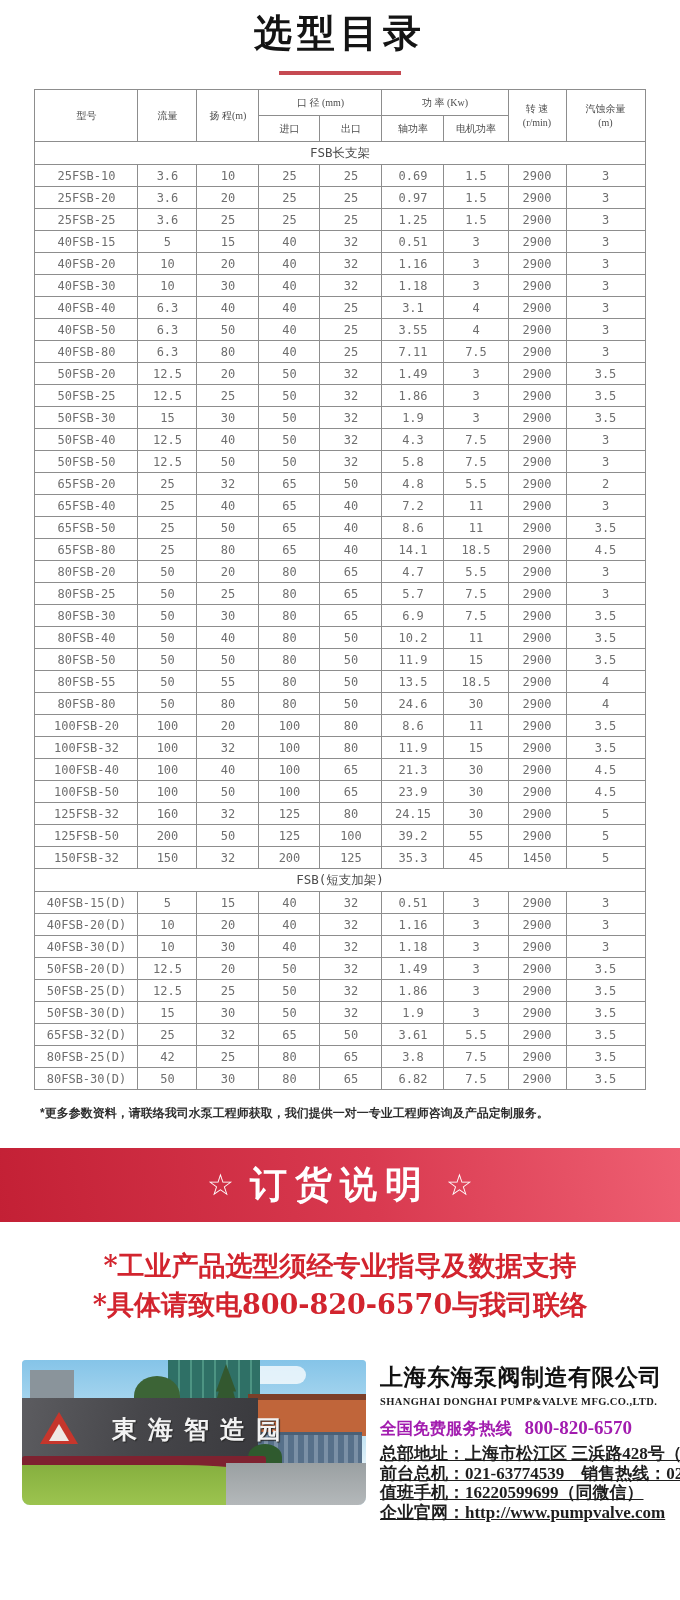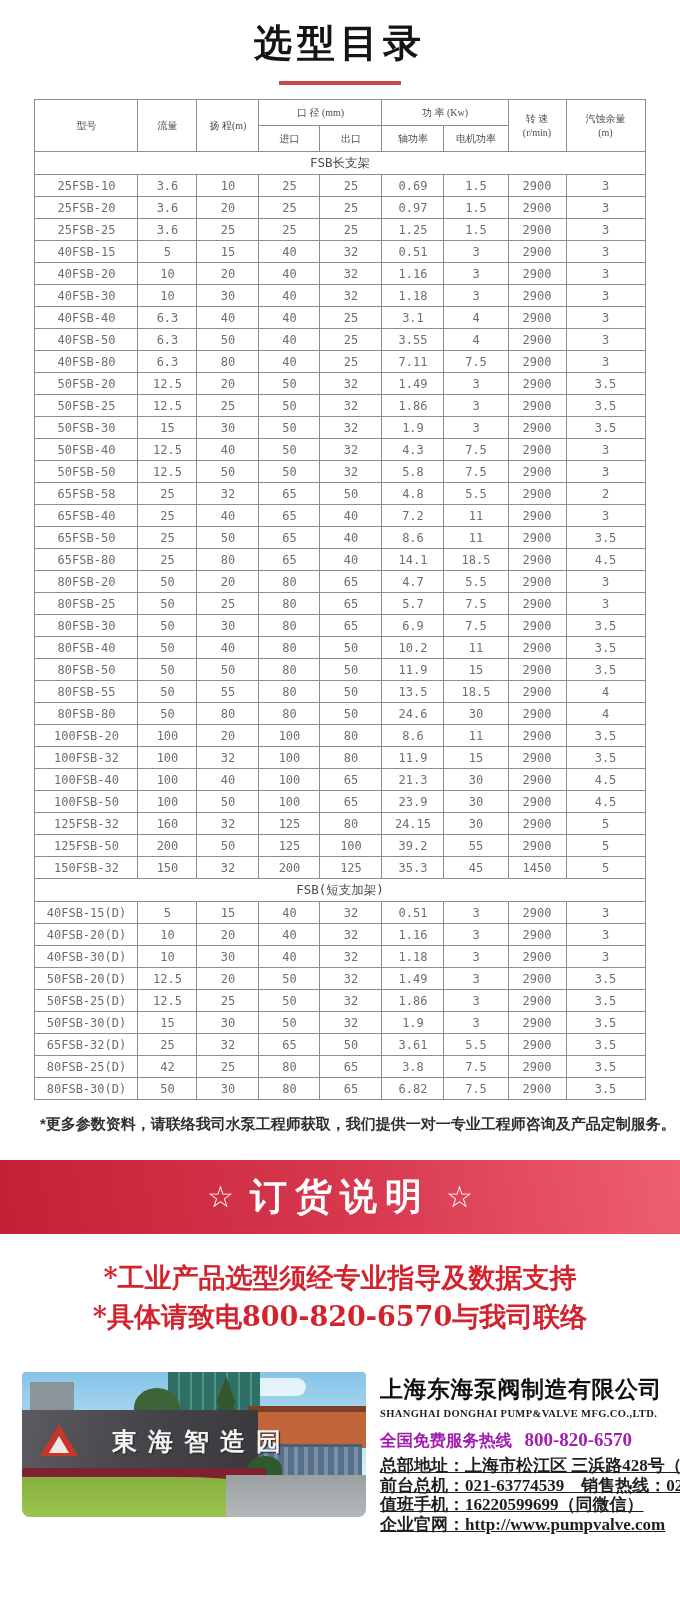--- a/index.html
+++ b/index.html
@@ -3,21 +3,21 @@
 <meta charset="utf-8">
 <style>
   html,body{margin:0;padding:0;}
   body{
     width:680px;height:1600px;background:#ffffff;
     font-family:"Liberation Sans","DejaVu Sans",sans-serif;
     position:relative;overflow:hidden;
   }
   
   .page-title{
-    text-align:center;padding-top:18px;
+    text-align:center;padding-top:8px;
     font-size:38px;font-weight:bold;color:#141414;letter-spacing:5px;
   }
   .title-divider{
     width:122px;height:4px;background:#c64a52;margin:12px auto 0;
   }
   
   table.spec{
     border-collapse:collapse;table-layout:fixed;
     width:610px;margin:14px auto 0;
   }
@@ -32,21 +32,21 @@
   table.spec td{
     height:21px;font-size:12px;color:#6e6e6e;
     font-family:"DejaVu Sans Mono","DejaVu Sans",monospace;
   }
   table.spec tr.section-row td{
     color:#4c4c4c;font-size:12.5px;height:22px;
   }
   .two-line span{display:block;line-height:14px;}
   
   .footnote{
-    margin:15px 0 0 40px;font-size:15px;font-weight:bold;color:#2e2e2e;
+    margin:15px 0 0 40px;font-size:12px;font-weight:bold;color:#2e2e2e;
   }
   
   .order-banner{
     margin-top:26px;height:74px;width:680px;
     background:linear-gradient(80deg,#c32035 0%,#d93a50 55%,#ee5f72 100%);
     display:flex;align-items:center;justify-content:center;gap:16px;
     color:#ffffff;
   }
   .order-banner .star{font-size:30px;line-height:74px;}
   .order-banner .banner-title{
@@ -319,21 +319,21 @@
         <td>12.5</td>
         <td>50</td>
         <td>50</td>
         <td>32</td>
         <td>5.8</td>
         <td>7.5</td>
         <td>2900</td>
         <td>3</td>
       </tr>
       <tr>
-        <td>65FSB-58</td>
+        <td>65FSB-20</td>
         <td>25</td>
         <td>32</td>
         <td>65</td>
         <td>50</td>
         <td>4.8</td>
         <td>5.5</td>
         <td>2900</td>
         <td>2</td>
       </tr>
       <tr>

